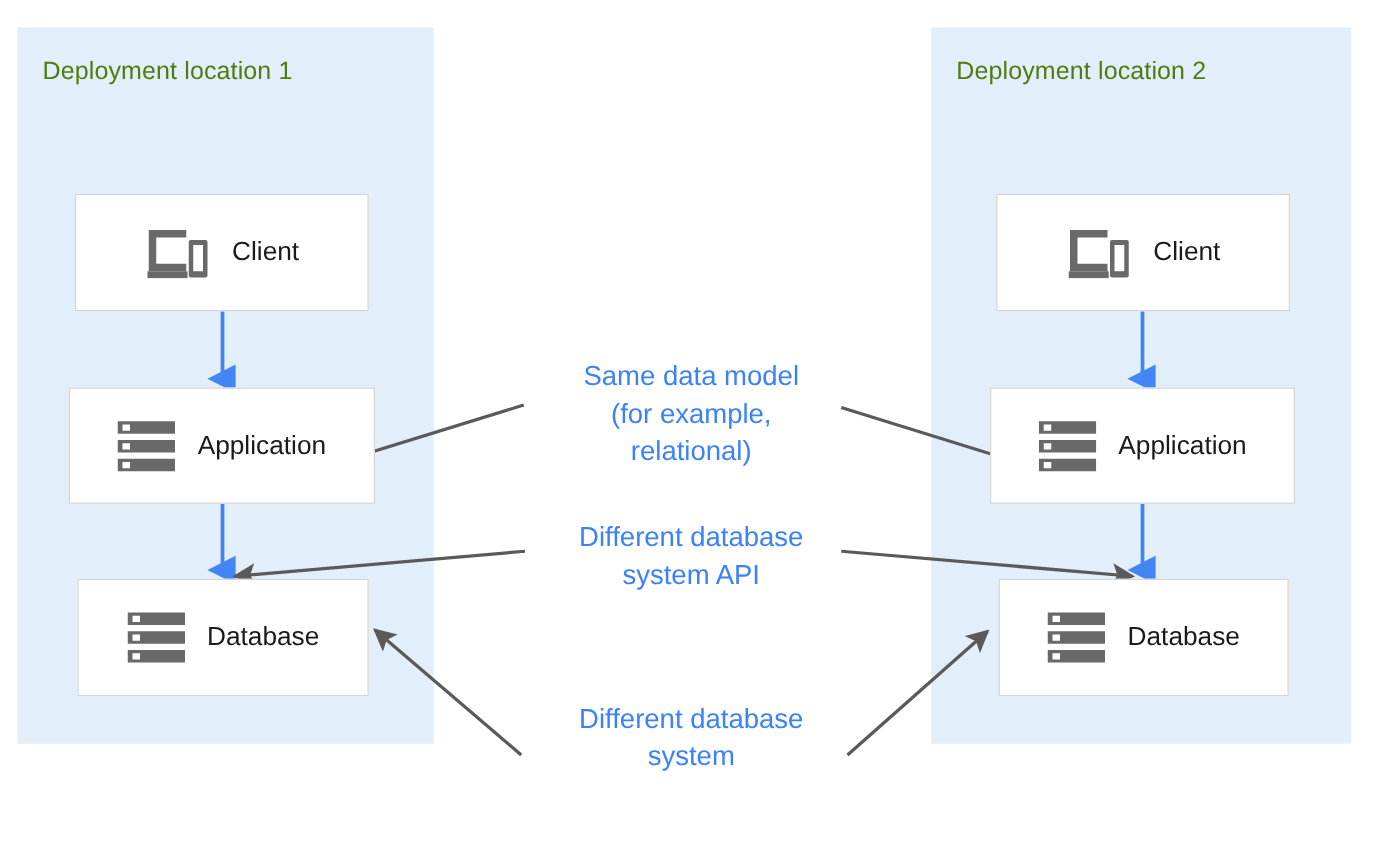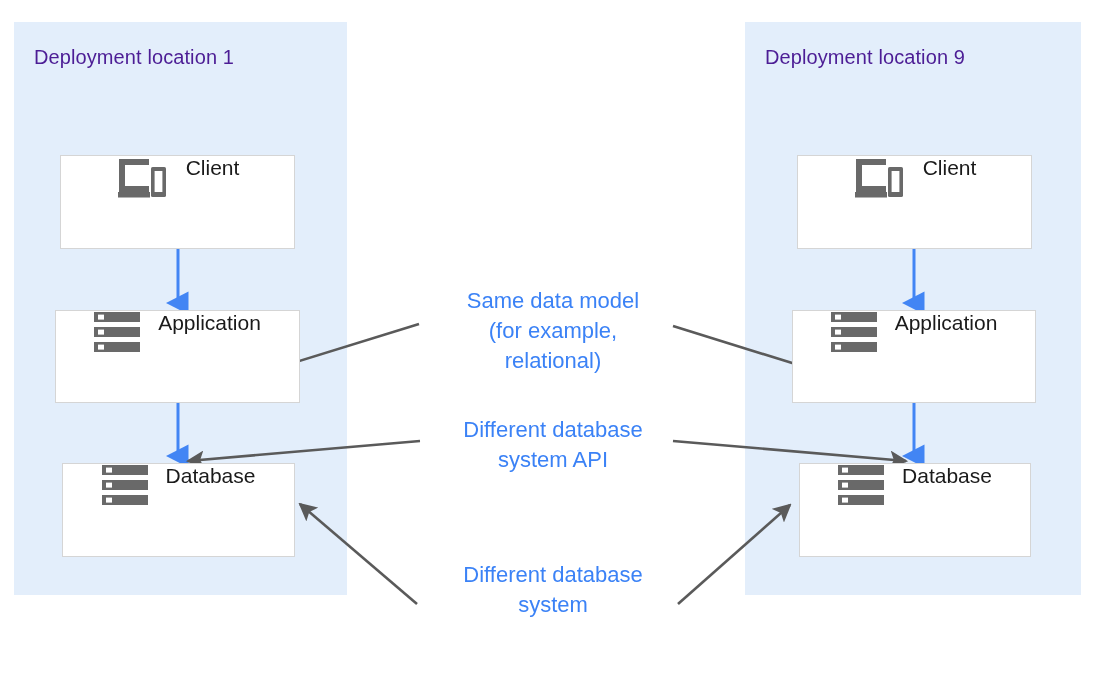--- a/index.html
+++ b/index.html
@@ -25,35 +25,35 @@
   .zone {
     position: absolute;
     background: #e3eefb;
     box-sizing: border-box;
   }
   .zone-title {
     position: absolute;
     left: 20px;
     top: 24px;
     font-size: 20px;
-    color: #4c1d95;
+    color: #4d7c0f;
     letter-spacing: .1px;
     white-space: nowrap;
   }
   #zone-1 { left: 14px;  top: 22px; width: 333px; height: 573px; }
   #zone-2 { left: 745px; top: 22px; width: 336px; height: 573px; }
 
   
   .node {
     position: absolute;
     background: #ffffff;
     border: 1px solid #d5d5d5;
     box-sizing: border-box;
     display: flex;
-    align-items: flex-start;
+    align-items: center;
     justify-content: center;
     gap: 18px;
   }
   .node-label {
     font-size: 21px;
     color: #1a1a1a;
     white-space: nowrap;
   }
   .node-icon {
     display: block;
@@ -94,21 +94,21 @@
 </head>
 <body>
 
 <div id="stage">
 
   <div class="zone" id="zone-1">
     <div class="zone-title">Deployment location 1</div>
   </div>
 
   <div class="zone" id="zone-2">
-    <div class="zone-title">Deployment location 9</div>
+    <div class="zone-title">Deployment location 2</div>
   </div>
 
   <svg id="wires" viewBox="0 0 1106 684" xmlns="http://www.w3.org/2000/svg">
     <defs>
       <marker id="blue-head" markerWidth="9" markerHeight="9" refX="4.4" refY="4.4" orient="auto" markerUnits="strokeWidth">
         <path d="M0.6,0.9 L8.2,0.9 L4.4,8.4 Z" fill="#4285f4"></path>
       </marker>
       <marker id="gray-head" markerWidth="7" markerHeight="7" refX="6.2" refY="3.5" orient="auto" markerUnits="strokeWidth">
         <path d="M0,0 L7,3.5 L0,7 L1.5,3.5 Z" fill="#5a5a5a"></path>
       </marker>

